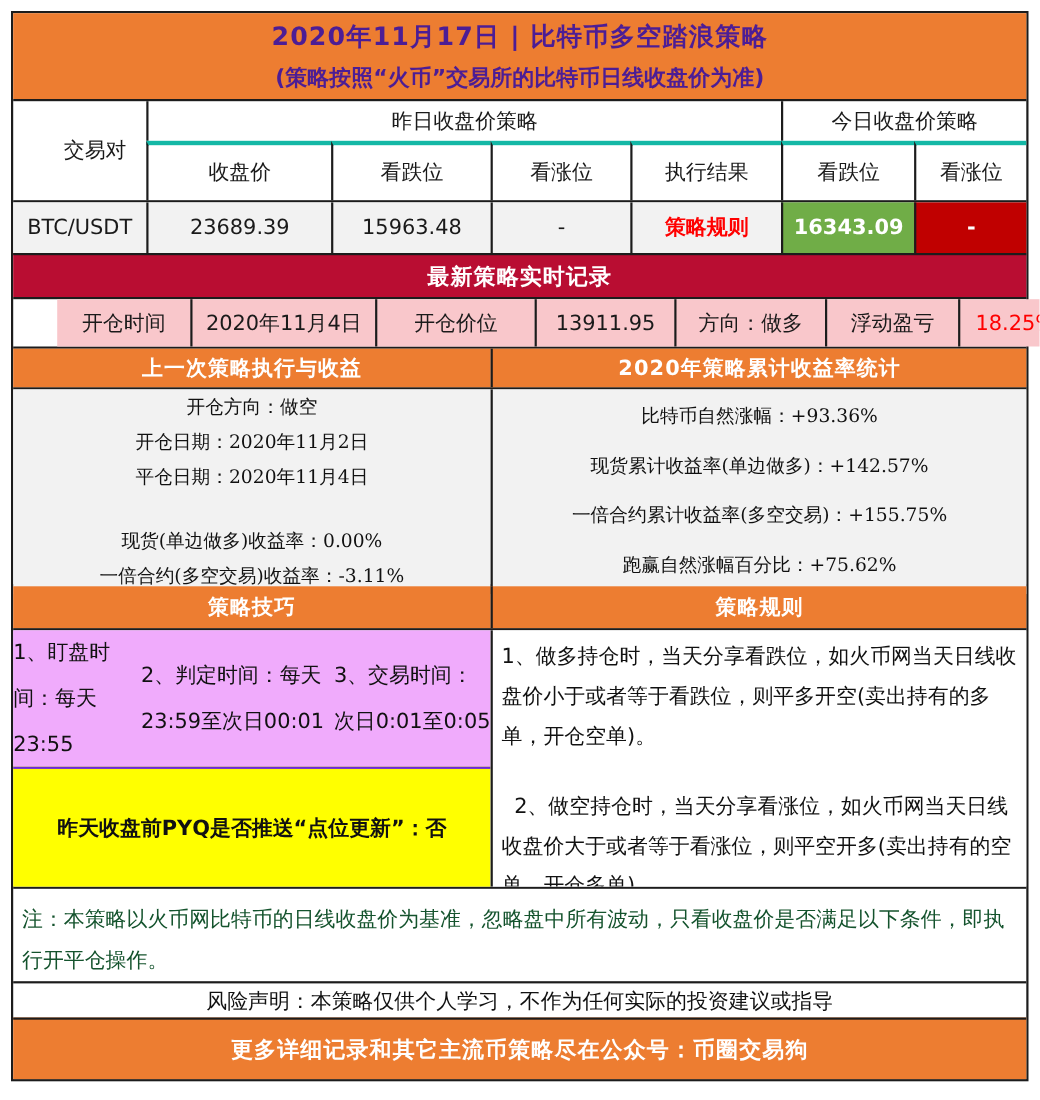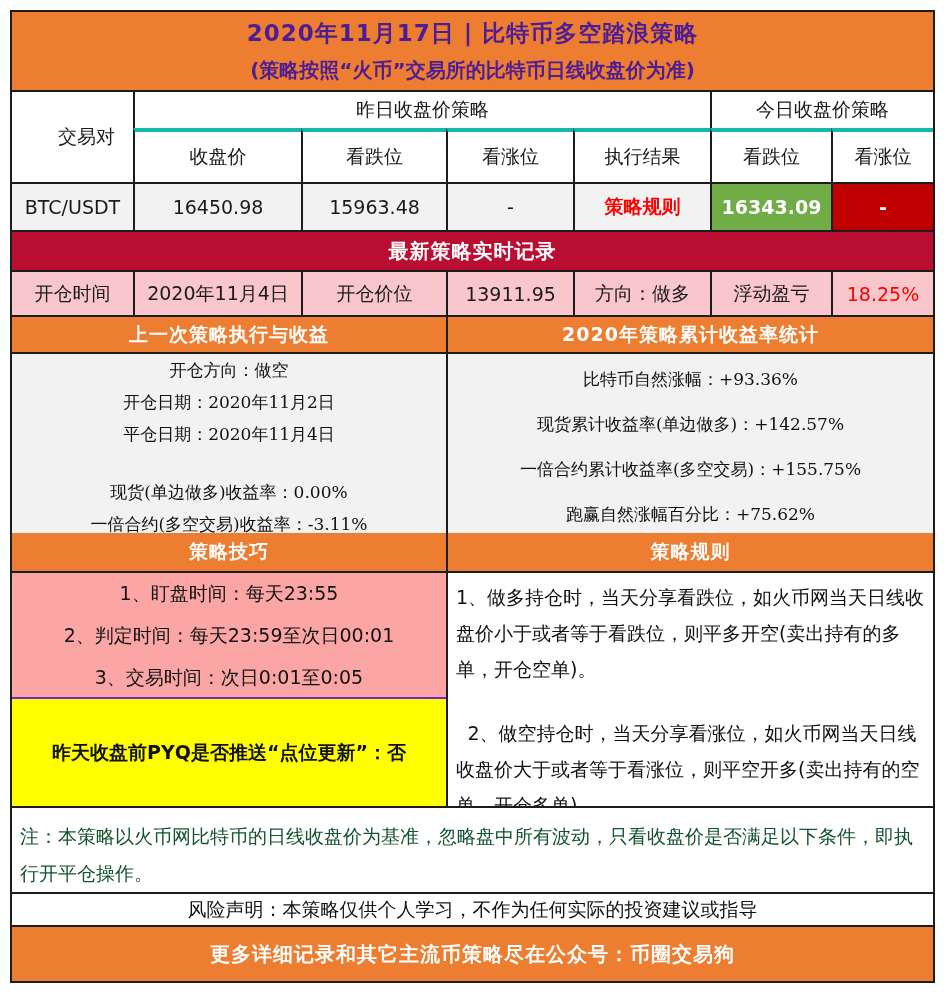--- a/index.html
+++ b/index.html
@@ -25,38 +25,38 @@
   .c-today{grid-column:6/8;grid-row:1;}
 
   .data-row{height:46px;}
   .data-row .cell{background:#F2F2F2;}
   .result-cell{color:#FF0000;font-weight:bold;}
   .cell.today-bear{background:#70AD47;color:#fff;font-weight:bold;}
   .cell.today-bull{background:#C00000;color:#fff;font-weight:bold;}
 
   .banner{height:38px;background:#B90D32;color:#fff;font-size:20px;font-weight:bold;display:flex;align-items:center;justify-content:center;letter-spacing:1px;}
 
-  .pink-row{height:43px;}
+  .pink-row{height:43px;padding-left:40px;}
   .pink-row .cell{background:#F9C7CB;}
   .pnl-value{color:#FF0000;}
 
   .half-grid{display:grid;grid-template-columns:434px 487px;}
   .orange-head{background:#ED7D31;color:#fff;font-weight:bold;font-size:19px;display:flex;align-items:center;justify-content:center;letter-spacing:1px;}
   .sh-row1{height:35px;}
   .sh-row2{height:38px;}
 
   .content1{height:177px;}
   .gray-box{background:#F2F2F2;font-family:"DejaVu Serif","Liberation Serif",serif;font-size:17px;color:#111;display:flex;flex-direction:column;align-items:center;justify-content:center;text-align:center;}
   .gray-box .line{line-height:32px;}
   .gap-top{margin-top:26px;}
   .stats-box .line{line-height:45px;}
 
   .content2{height:233px;}
   .left-split{display:flex;flex-direction:column;}
-  .times-box{height:124px;background:#fca5a5;display:flex;flex-direction:column;align-items:center;justify-content:center;font-size:19px;color:#111;}
+  .times-box{height:124px;background:#f0abfc;display:flex;flex-direction:row;align-items:center;justify-content:center;font-size:19px;color:#111;}
   .times-box .line{line-height:42px;}
   .yellow-box{flex:1;border-top:2px solid #6d28d9;background:#FFFF00;display:flex;align-items:center;justify-content:center;font-size:19px;font-weight:600;color:#111;text-align:center;}
   .rules-box{background:#fff;padding:6px 8px 0 8px;font-size:19px;color:#111;overflow:hidden;}
   .rules-box p{margin:0;line-height:36px;text-align:left;}
   .rules-box .para2{margin-top:28px;text-indent:0.6em;}
 
   .note{height:86px;padding:10px 10px 0 8px;box-sizing:border-box;color:#14532d;font-size:19px;line-height:37px;}
   .disclaimer{height:31px;display:flex;align-items:center;justify-content:center;font-size:19px;color:#111;}
   .footer{height:54px;background:#ED7D31;color:#fff;font-size:20px;font-weight:bold;display:flex;align-items:center;justify-content:center;letter-spacing:1px;}
 </style>
@@ -77,21 +77,21 @@
     <div class="cell bl bt" style="grid-column:2">收盘价</div>
     <div class="cell bl bt" style="grid-column:3">看跌位</div>
     <div class="cell bl bt" style="grid-column:4">看涨位</div>
     <div class="cell bl bt" style="grid-column:5">执行结果</div>
     <div class="cell bl bt" style="grid-column:6">看跌位</div>
     <div class="cell bl bt" style="grid-column:7">看涨位</div>
   </div>
 
   <div class="section grid7 data-row">
     <div class="cell">BTC/USDT</div>
-    <div class="cell bl">16450.98</div>
+    <div class="cell bl">23689.39</div>
     <div class="cell bl">15963.48</div>
     <div class="cell bl">-</div>
     <div class="cell bl result-cell">策略规则</div>
     <div class="cell bl today-bear">16343.09</div>
     <div class="cell bl today-bull">-</div>
   </div>
 
   <div class="section banner">最新策略实时记录</div>
 
   <div class="section grid7 pink-row">

